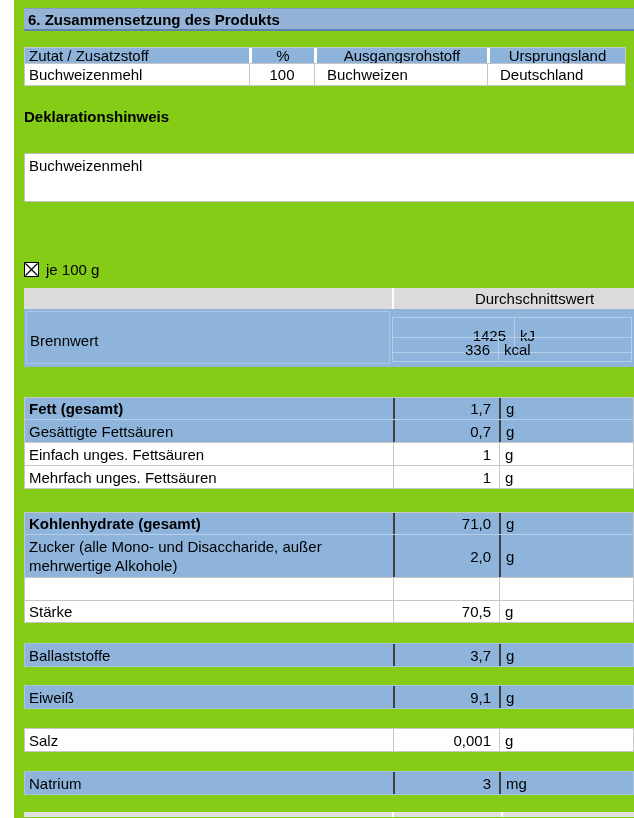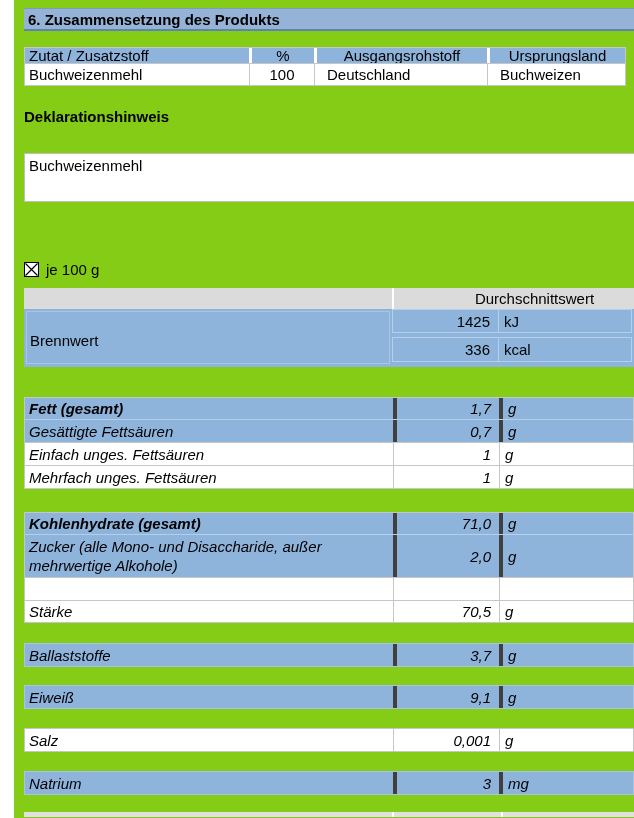--- a/index.html
+++ b/index.html
@@ -46,29 +46,29 @@
   .energy-inner-label { position:absolute; left:2px; top:2px; width:364px; height:53px; border:1px solid #a9c6e6; }
   .energy-val { position:absolute; left:368px; right:2px; display:grid; grid-template-columns:105px 1fr;
                 border:1px solid #b4cfea; }
   .energy-val .ev { text-align:right; padding-right:8px; display:flex; align-items:center; justify-content:flex-end; }
   .energy-val .eu { padding-left:5px; border-left:1px solid #b4cfea; display:flex; align-items:center; }
 
   
   .ntable { position:absolute; left:10px; width:610px; border:1px solid #c6c6c6; background:#fff; }
   .ntable.blue-only { border-color:#a8c4e2; }
   .nrow { display:grid; grid-template-columns:368px 106px 132px; }
-  .nrow > div { min-height:21px; display:flex; align-items:center; overflow:hidden;font-style:italic; }
+  .nrow > div { min-height:21px; display:flex; align-items:center; overflow:hidden; }
   .nrow .lab { padding-left:4px; }
   .nrow .val { justify-content:flex-end; padding-right:8px; }
   .nrow .unit { padding-left:5px; }
   .nrow.h22 > div { height:22px; }
   .nrow.h21 > div { height:21px; }
   .nrow.h42 > div { height:42px; }
   .nrow.blue { background:#8fb4dc; }
-  .nrow.blue .val, .nrow.blue .unit { border-left:4px solid #404040; }
+  .nrow.blue .val, .nrow.blue .unit { border-left:2px solid #404040; }
   .nrow.white { background:#fff; }
   .nrow.white .val, .nrow.white .unit { border-left:1px solid #c6c6c6; }
   .nrow.sep-light { border-top:1px solid #b4cfea; }
   .nrow.sep-gray { border-top:1px solid #c6c6c6; }
   .bold { font-weight:bold; }
   .wrap { white-space:normal; line-height:19px; }
 
   
   .partial { position:absolute; left:10px; top:812px; width:610px; height:5px; background:#e0e0e0; }
   .partial .d { position:absolute; top:0; width:2px; height:100%; background:#fff; }
@@ -85,22 +85,22 @@
   <div class="t1">
     <div class="trow head">
       <div class="pl4">Zutat / Zusatzstoff</div>
       <div class="ctr">%</div>
       <div class="ctr">Ausgangsrohstoff</div>
       <div class="ctr">Ursprungsland</div>
     </div>
     <div class="trow data">
       <div class="pl4">Buchweizenmehl</div>
       <div class="ctr">100</div>
+      <div class="pl12">Buchweizen</div>
       <div class="pl12">Deutschland</div>
-      <div class="pl12">Buchweizen</div>
     </div>
   </div>
 
   <div class="h-bold" style="top:108px">Deklarationshinweis</div>
   <div class="decl-box">
     <span>Buchweizenmehl</span>
   </div>
 
 
   <div class="cb-row">
@@ -114,21 +114,21 @@
 
   <div class="avg-head">
     <div class="g"></div>
     <div class="gap"></div>
     <div class="g ctr">Durchschnittswert</div>
   </div>
 
   <div class="energy">
     <div class="energy-inner-label"></div>
     <span class="energy-label">Brennwert</span>
-    <div class="energy-val" style="top:0; height:24px;">
+    <div class="energy-val" style="top:8px; height:36px;padding-left:16px;">
       <div class="ev">1425</div>
       <div class="eu">kJ</div>
     </div>
     <div class="energy-val" style="top:28px; height:25px;">
       <div class="ev">336</div>
       <div class="eu">kcal</div>
     </div>
   </div>
 
   <div class="ntable" style="top:397px">

